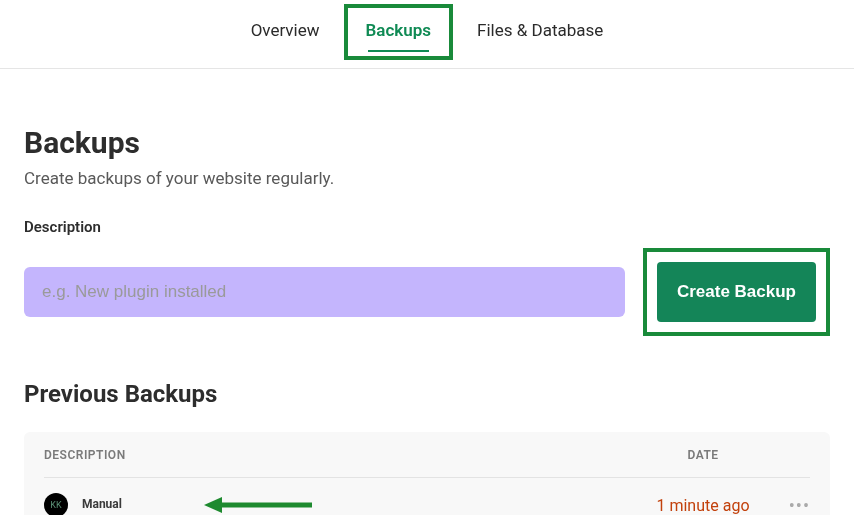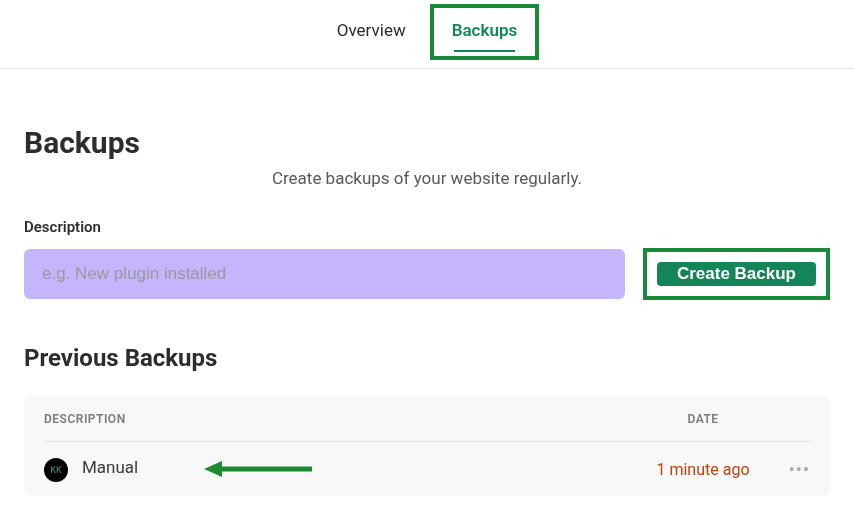--- a/index.html
+++ b/index.html
@@ -57,21 +57,20 @@
     .page-title {
       font-size: 30px;
       font-weight: 700;
       color: #2d2d2d;
       margin-bottom: 8px;
     }
     .page-subtitle {
       font-size: 17px;
       color: #595959;
       margin-bottom: 30px;
-      text-align: center;
     }
     .field-label {
       font-size: 15px;
       font-weight: 600;
       color: #2d2d2d;
       margin-bottom: 12px;
     }
     .form-row {
       display: flex;
       align-items: center;
@@ -95,21 +94,21 @@
       padding: 10px;
       border: 4px solid #198a3a;
     }
     .create-btn {
       background: #148558;
       color: #fff;
       border: none;
       border-radius: 4px;
       font-size: 17px;
       font-weight: 600;
-      padding: 2px 20px;
+      padding: 20px 20px;
       cursor: pointer;
     }
     .prev-title {
       font-size: 24px;
       font-weight: 700;
       color: #2d2d2d;
       margin-bottom: 24px;
     }
     .table-card {
       background: #f8f8f8;
@@ -142,22 +141,23 @@
       width: 24px;
       height: 24px;
       border-radius: 50%;
       background: #000000;
       color: #5a8f75;
       font-size: 9px;
       font-weight: 400;
       margin-right: 10px;
     }
     .row-desc-text {
-      font-size: 17px;
+      font-size: 12px;
       color: #3a3a3a;
+      font-weight: bold;
     }
     .row-date {
       font-size: 16px;
       color: #c2410c;
     }
     .row-actions {
       color: #aaaaaa;
       font-size: 18px;
       letter-spacing: 1px;
       cursor: pointer;
@@ -176,20 +176,23 @@
 <body>
 
 <div class="tabs-wrapper">
   <div class="tabs">
     <div class="tab">
       <span>Overview</span>
     </div>
     <div class="tab active" style="position:relative;">
       <span>Backups</span>
       <span class="tab-highlight"></span>
+    </div>
+    <div class="tab">
+      <span>Files &amp; Database</span>
     </div>
   </div>
 </div>
 
 <div class="content">
   <h1 class="page-title">Backups</h1>
   <p class="page-subtitle">Create backups of your website regularly.</p>
 
   <div class="field-label">Description</div>
   <div class="form-row">

